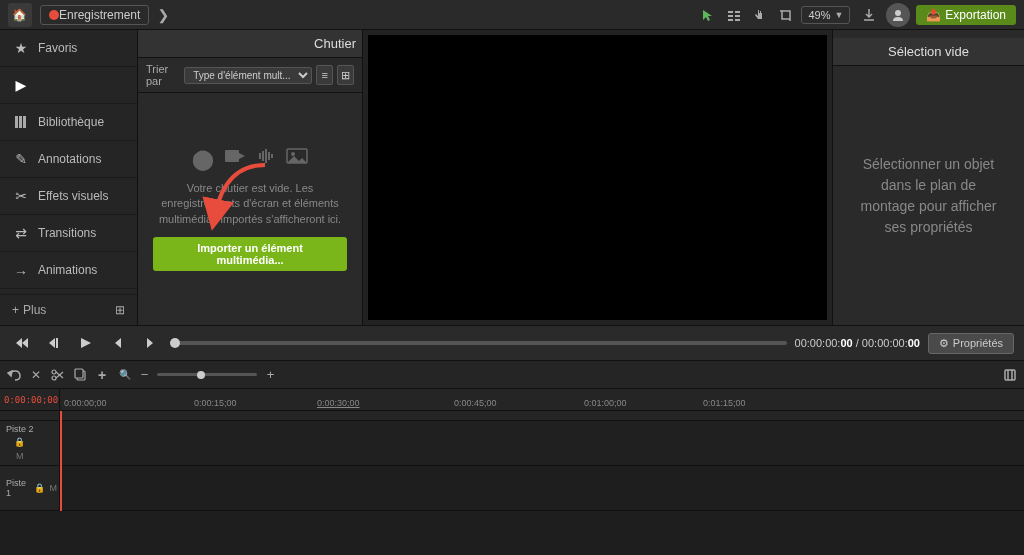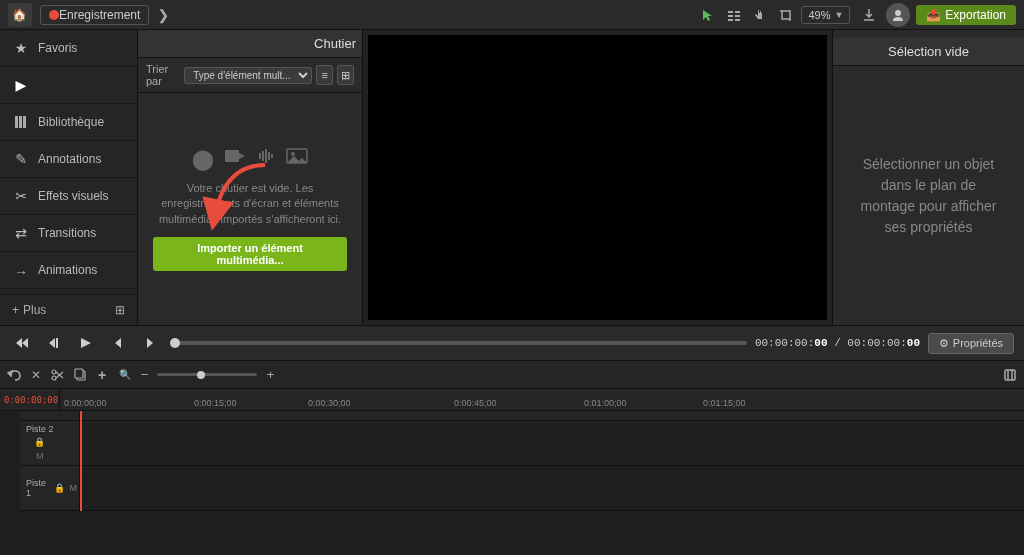--- a/index.html
+++ b/index.html
@@ -347,21 +347,20 @@
       color: #888;
       bottom: 2px;
     }
 
     
     .timeline-area {
       flex: 1;
       background: #222;
       display: flex;
       overflow: hidden;
-      margin-left: 20px;
     }
     .track-labels {
       width: 60px;
       background: #252525;
       border-right: 1px solid #111;
       display: flex;
       flex-direction: column;
     }
     .track-label {
       height: 45px;
@@ -601,21 +600,21 @@
     </svg>
   </div>
   <div class="transport-btn">
     <svg width="10" height="14" viewBox="0 0 10 14" fill="#ccc">
       <polygon points="2,2 8,7 2,12"></polygon>
     </svg>
   </div>
   <div class="progress-bar-container">
     <div class="progress-thumb"></div>
   </div>
-  <div style="font-size:11px;color:#ccc;font-family:Liberation Mono, monospace;white-space:nowrap;">
+  <div style="font-size:11px;color:#ccc;font-family:Liberation Sans, sans-serif;white-space:nowrap;">
     <span>00:00:00:</span><span style="color:#fff;font-weight:bold;">00</span>
     <span>/</span>
     <span>00:00:00:</span><span style="color:#fff;font-weight:bold;">00</span>
   </div>
   <button class="properties-btn">
     <span>⚙</span>
     <span>Propriétés</span>
   </button>
 </div>
 
@@ -660,21 +659,21 @@
 
 <div class="timeline-header-row">
   <div class="timeline-header-left">
     <span style="font-size:9px;color:#e74c3c;font-family:monospace;">0:00:00;00</span>
   </div>
   <div class="timeline-header-right">
 
     <div style="position:relative;width:100%;height:100%;">
       <span class="ruler-mark" style="left:0px;">0:00:00;00</span>
       <span class="ruler-mark" style="left:130px;">0:00:15;00</span>
-      <span class="ruler-mark" style="left:244px;">0:00:30;00</span>
+      <span class="ruler-mark" style="left:253px;text-decoration:underline;">0:00:30;00</span>
       <span class="ruler-mark" style="left:390px;">0:00:45;00</span>
       <span class="ruler-mark" style="left:520px;">0:01:00;00</span>
       <span class="ruler-mark" style="left:639px;">0:01:15;00</span>
     </div>
   </div>
 </div>
 
 <div class="timeline-area">
   <div class="track-labels">
 

